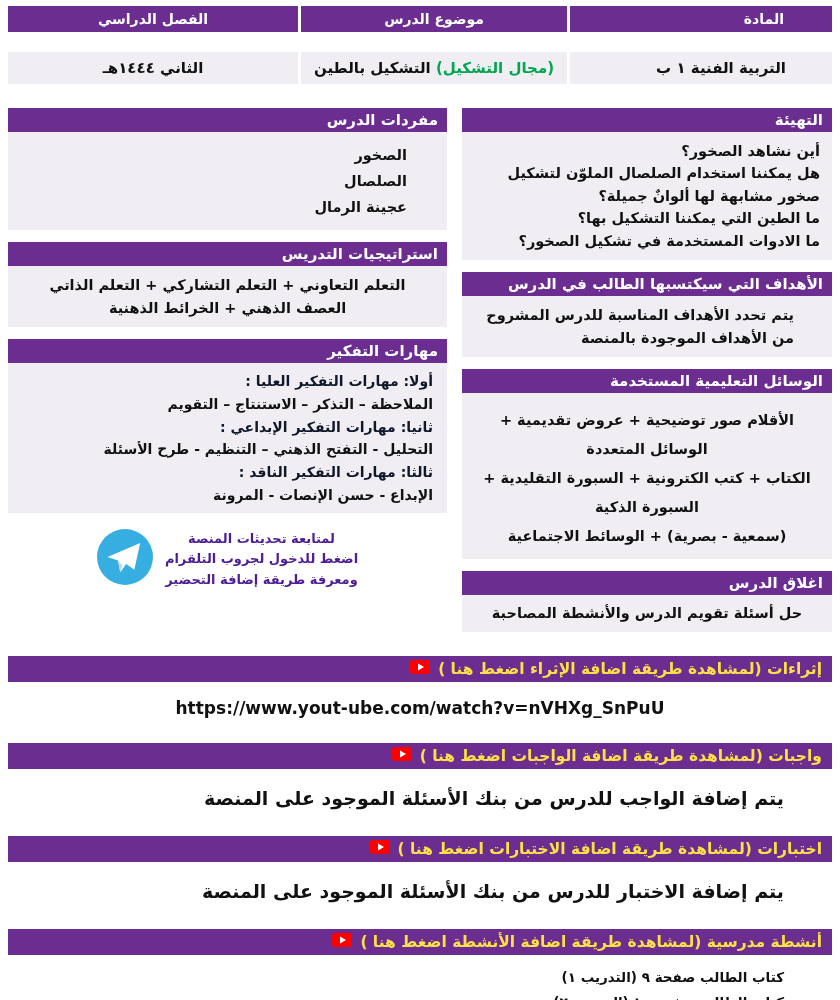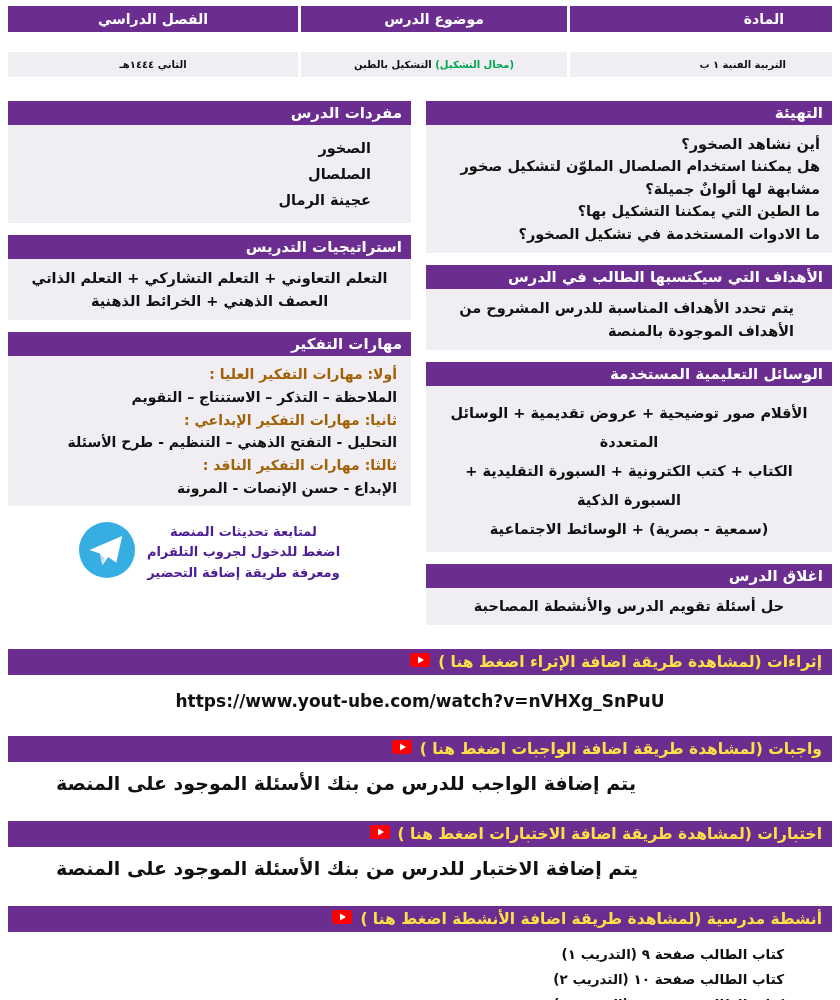--- a/index.html
+++ b/index.html
@@ -14,57 +14,57 @@
   .tt-col { display: flex; flex-direction: column; gap: 20px; }
   .tt-col.subject { width: 262px; justify-content: center; }
   .tt-col.topic { width: 266px; }
   .tt-col.semester { flex: 1; }
   .tt-header {
     background: #6C2D91; color: #fff; font-weight: bold; font-size: 14px;
     padding: 5px 10px; text-align: center;
   }
   .subject .tt-header { text-align: right; padding-right: 48px; }
   .tt-value {
-    background: #F0EEF2; font-weight: bold; font-size: 10px;
+    background: #F0EEF2; font-weight: bold; font-size: 15px;
     padding: 7px 12px; text-align: center;
   }
   .subject .tt-value { text-align: right; padding-right: 46px; }
   .green { color: #00A651; }
   
   .columns { display: flex; gap: 15px; margin-top: 24px; }
-  .col-right { width: 406px; }
+  .col-right { width: 370px; }
   .col-left { flex: 1; }
   .sec { margin-bottom: 12px; }
   .sec-h {
     background: #6C2D91; color: #fff; font-weight: bold; font-size: 15px;
     padding: 3px 9px; text-align: right;
   }
   .sec-b {
     background: #F0EEF2; font-weight: bold; font-size: 14.5px;
     padding: 8px 10px; text-align: right; line-height: 1.55;
   }
   .warmup-b  { min-height: 100px; padding-right: 12px; }
   .objectives-b { min-height: 52px; padding: 8px 38px 8px 14px; }
   .aids-b { min-height: 112px; text-align: center; padding-top: 13px; line-height: 2.0; }
   .closure-b { min-height: 34px; text-align: center; padding: 7px; }
   .vocab-b { min-height: 88px; padding: 10px 40px; line-height: 1.8; }
   .strategies-b { min-height: 50px; text-align: center; }
   .thinking-b { min-height: 132px; padding: 7px 14px; font-size: 14px; line-height: 1.62; }
-  .red-line { color: #a16207; }
+  .red-line { color: #0f172a; }
   
   .tg-row { display: flex; justify-content: center; align-items: center; gap: 12px; margin-top: 16px; }
   .tg-text { color: #4c1d95; font-weight: bold; font-size: 13px; text-align: center; line-height: 1.55; }
   
   .banner-bar {
     background: #6C2D91; color: #fde047; display: flex; align-items: center; gap: 8px;
     padding: 4px 10px; font-weight: bold; font-size: 15.5px; margin-top: 12px;
   }
   .yt { flex: 0 0 auto; }
   .enrichment-body { text-align: center; font-weight: bold; font-size: 17px; padding: 16px 0 13px; direction: ltr; }
-  .big-body { text-align: left; font-weight: bold; font-size: 19px; padding: 10px 48px 15px; }
+  .big-body { text-align: right; font-weight: bold; font-size: 19px; padding: 18px 48px 15px; }
   .activities-body { text-align: right; font-weight: bold; font-size: 13.5px; padding: 10px 48px 4px; line-height: 1.85; }
 </style>
 </head>
 <body>
 
 <div class="page">
 
   <div class="top-table">
     <div class="tt-col subject">
       <div class="tt-header">المادة</div>

